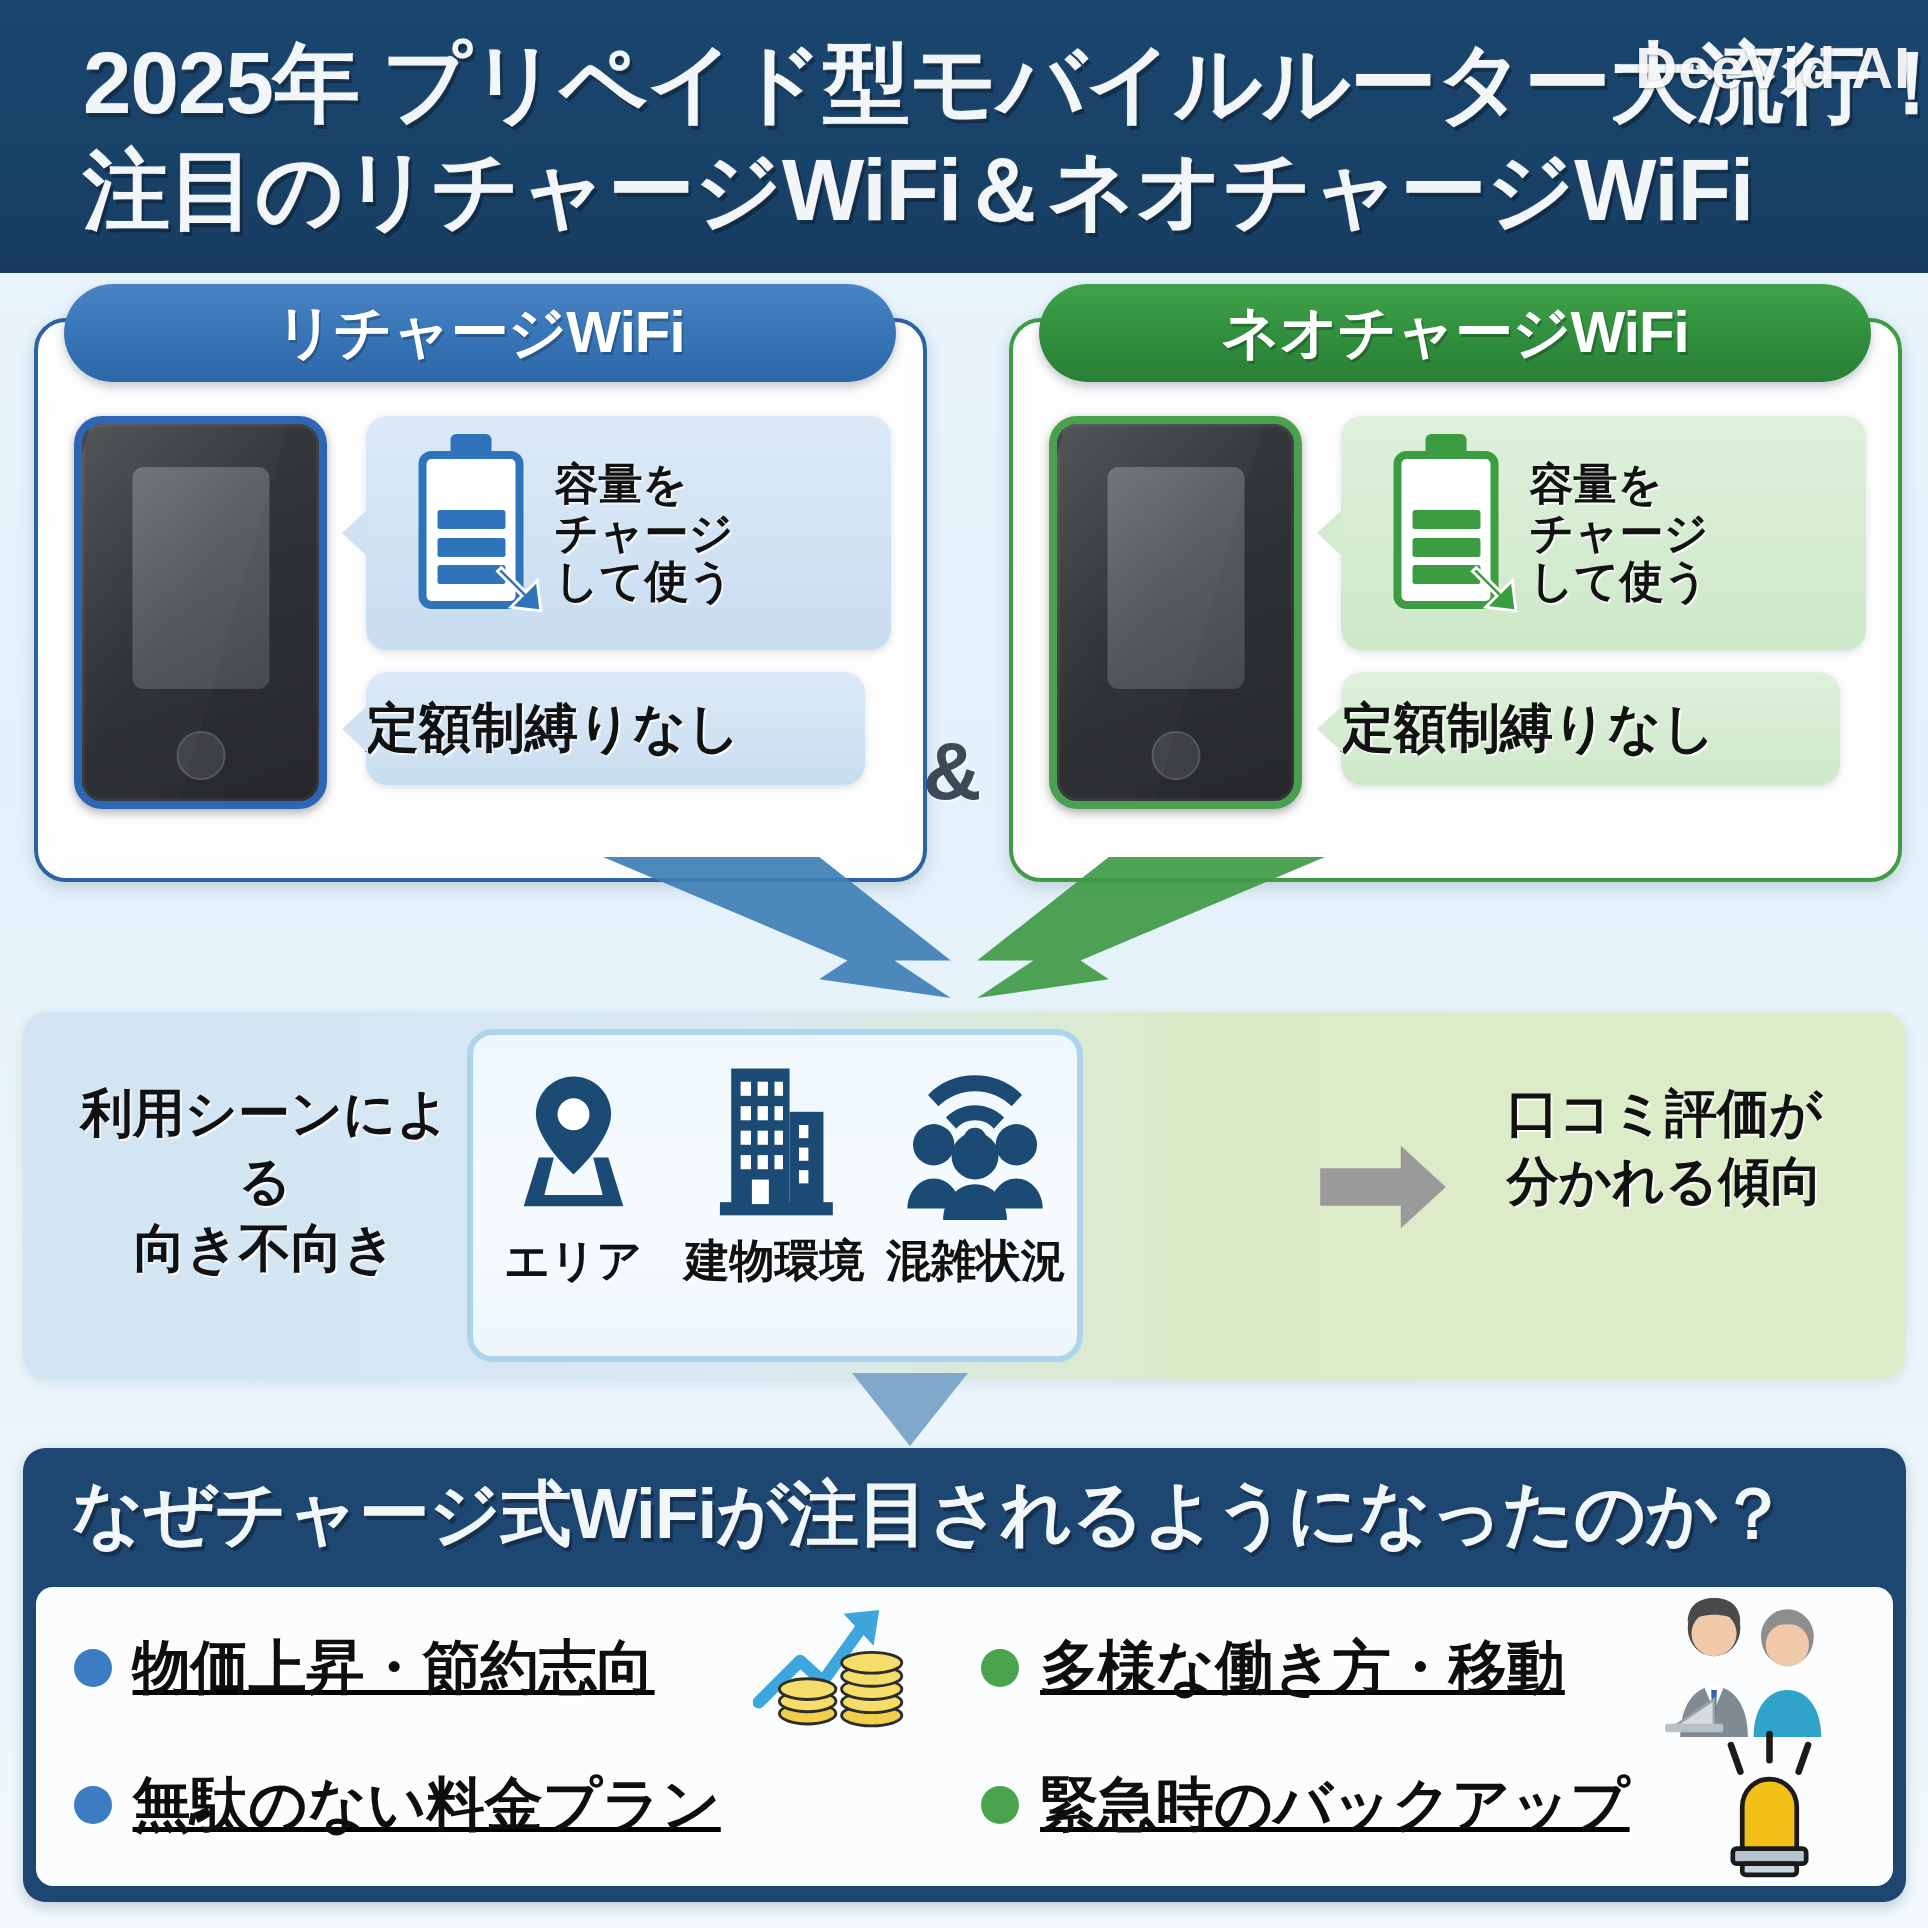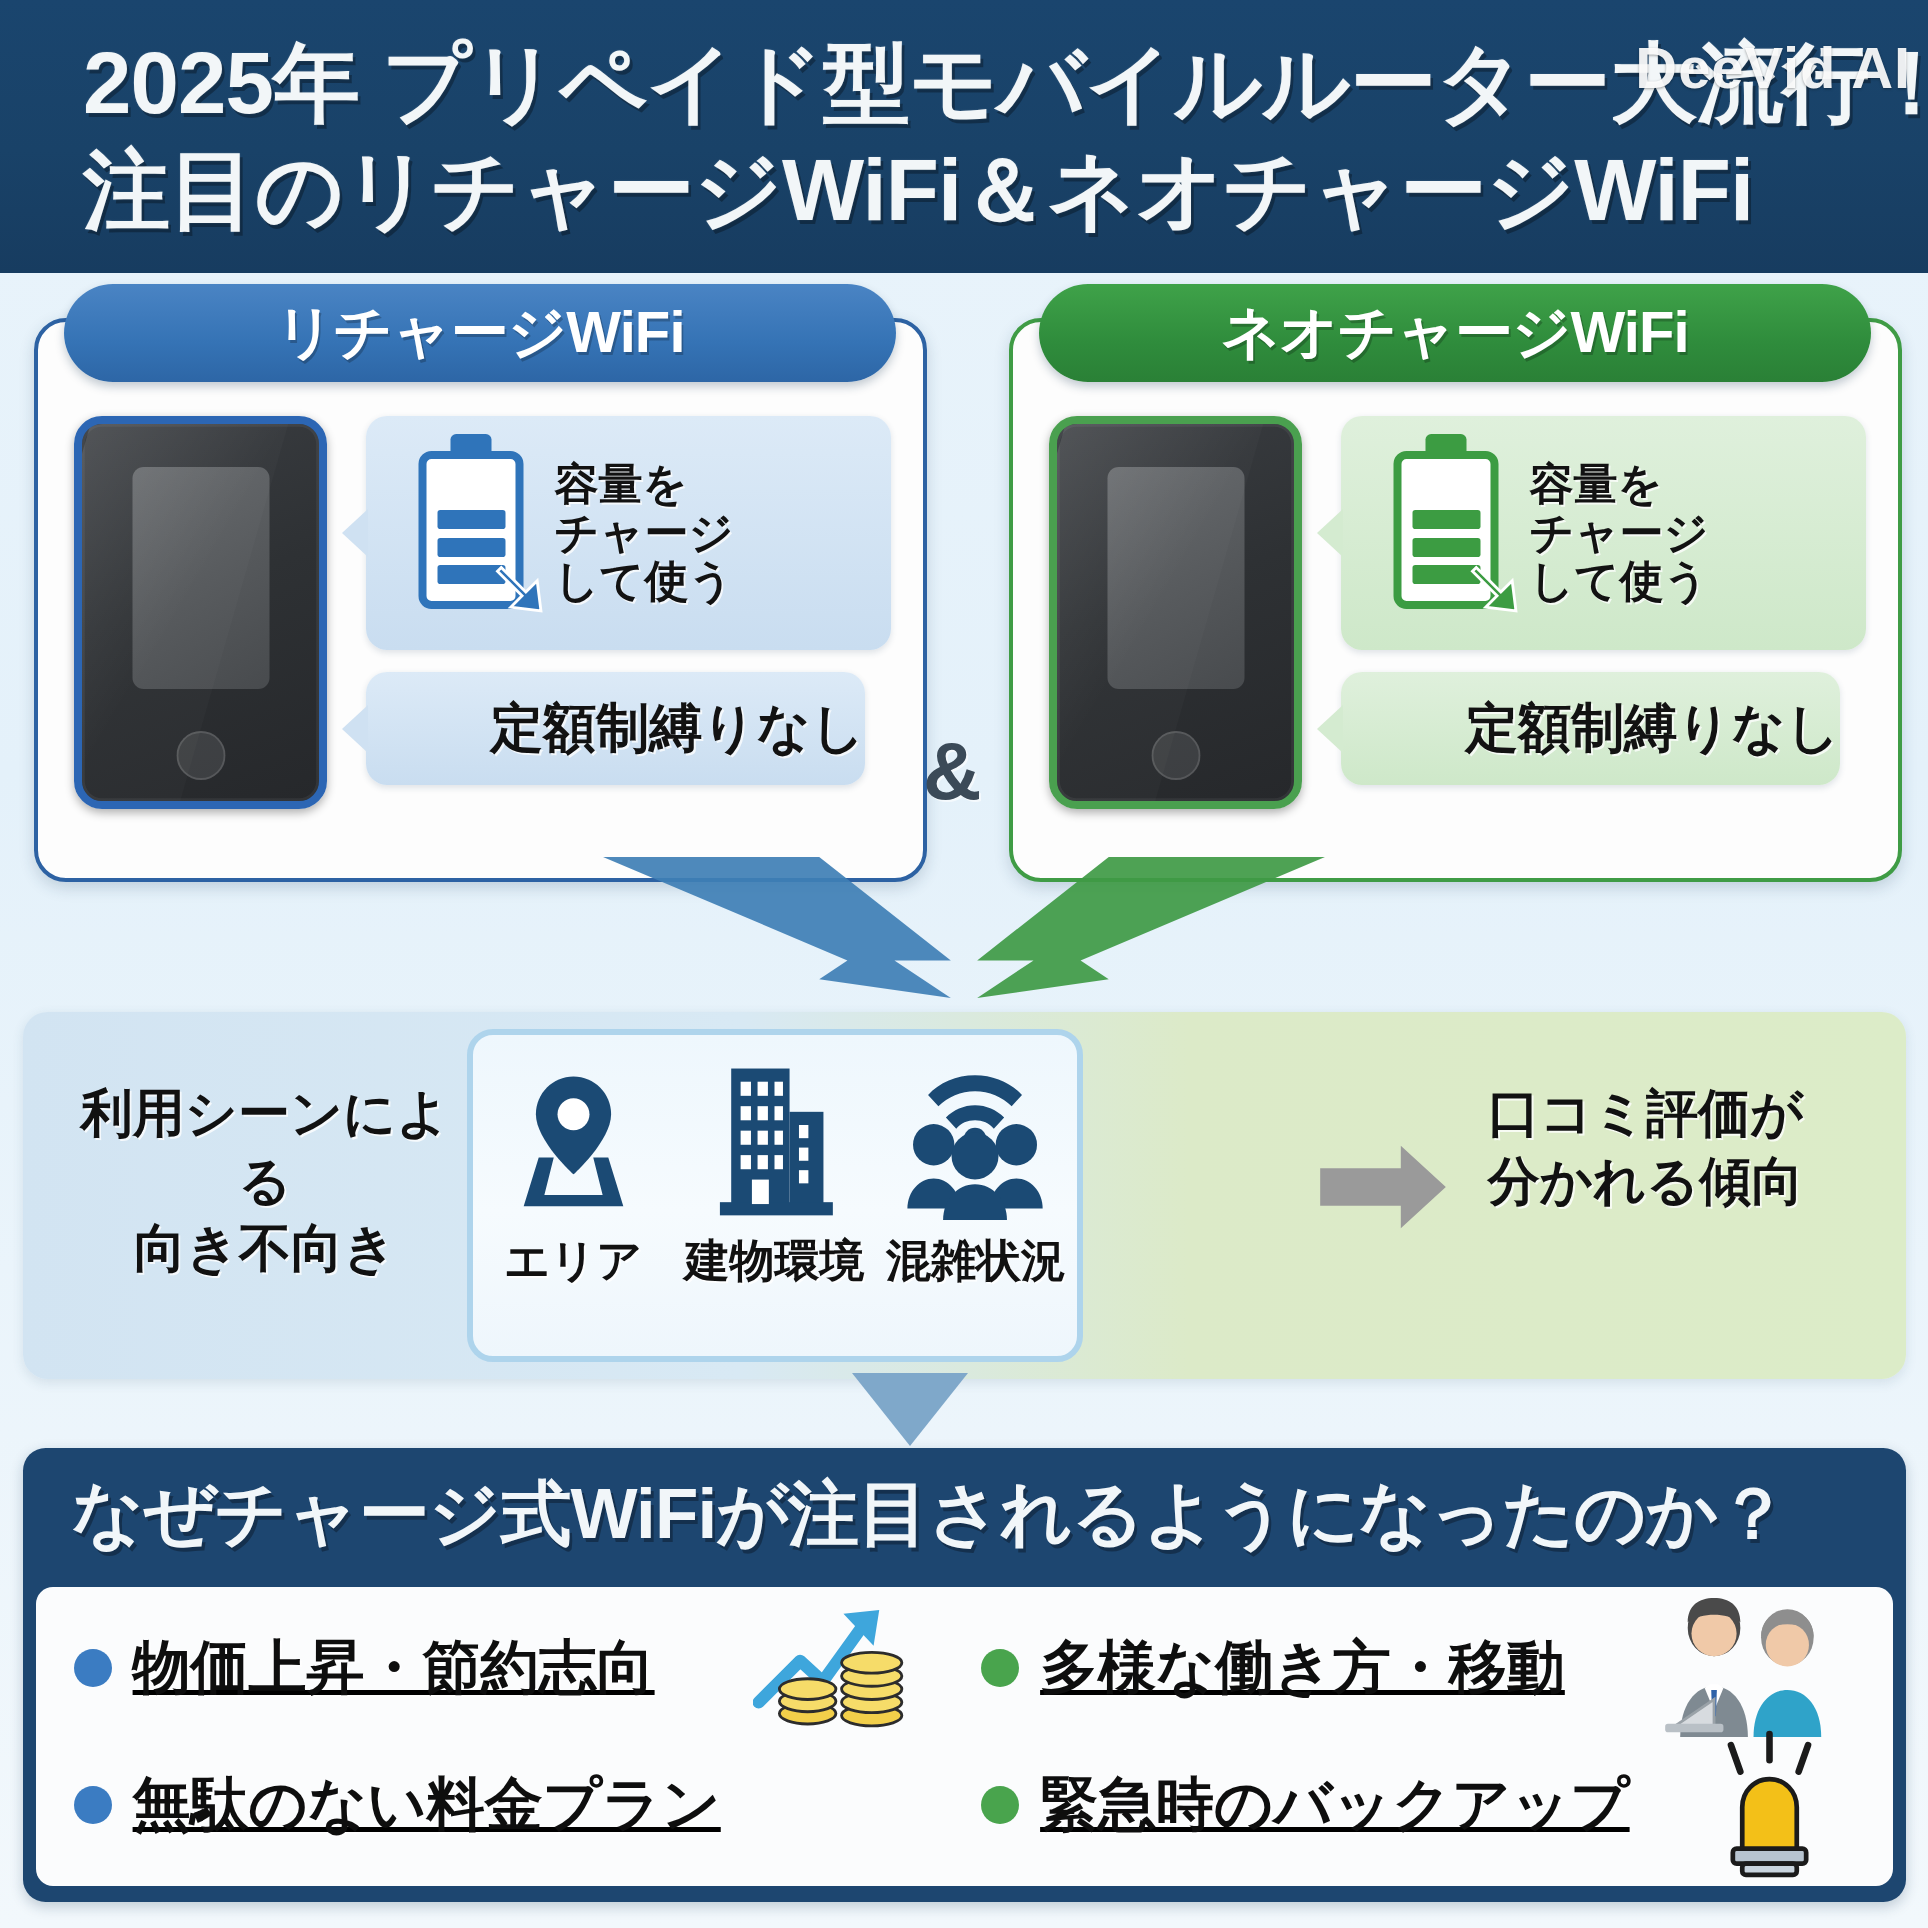--- a/index.html
+++ b/index.html
@@ -91,21 +91,21 @@
     content:"";position:absolute;left:-24.5px;top:50%;transform:translateY(-50%);
     border-top:24.5px solid transparent;border-bottom:24.5px solid transparent;
   }
   .card.blue .bubble{background:linear-gradient(180deg,#dceaf7 0%,#c9ddf0 100%);}
   .card.blue .bubble::before{border-right:26px solid #cfe1f2;}
   .card.green .bubble{background:linear-gradient(180deg,#dff0dc 0%,#cee8c9 100%);}
   .card.green .bubble::before{border-right:26px solid #d4ebd0;}
 
   .bubble-a{left:328px;top:94px;width:499px;height:234px;padding:0 13px;}
   .bubble-b{left:328px;top:350px;width:499px;height:113px;
-    justify-content:flex-end;}
+    justify-content:flex-start;}
   .bub-txt{
     font-size:44px;font-weight:bold;color:#121212;line-height:1.10;
     text-shadow:1.9px 1.9px 0 rgba(255,255,255,.75);
   }
   .bubble-b .bub-txt{font-size:53px;white-space:nowrap;}
 
   
   .batt-wrap{position:relative;width:166px;height:198px;flex:0 0 166px;margin-left:9.4px;}
   .batt-tip{position:absolute;left:50%;top:0;transform:translateX(-50%);
     width:41px;height:19px;border-radius:5.6px 5.6px 0 0;}
@@ -135,21 +135,21 @@
     border-radius:24.5px;overflow:hidden;
     background:linear-gradient(90deg,#d2e4f2 0%,#d8e9f4 38%,#dceac8 62%,#dcecc8 100%);
     box-shadow:0 3.8px 11.3px rgba(40,80,110,.12);
   }
   .band-left{
     position:absolute;left:45px;top:68px;width:395px;
     text-align:center;font-size:52px;font-weight:bold;color:#111;line-height:1.30;
     text-shadow:1.9px 1.9px 0 rgba(255,255,255,.78);
   }
   .band-right{
-    position:absolute;right:48px;top:68px;width:424px;
+    position:absolute;right:29px;top:68px;width:424px;
     text-align:center;font-size:52px;font-weight:bold;color:#111;line-height:1.30;
     text-shadow:1.9px 1.9px 0 rgba(255,255,255,.78);
   }
   .band-arrow-l{position:absolute;left:446px;top:115px;width:0;height:0;
     border-top:58px solid transparent;border-bottom:58px solid transparent;
     border-left:70px solid #5b8fc9;}
   .band-arrow-r{position:absolute;right:460px;top:130px;width:126px;height:90px;}
   .center-card{
     position:absolute;left:444px;top:17px;width:616px;height:333px;
     background:linear-gradient(180deg,#eef7fd 0%,#f6fbfe 55%,#eef6fc 100%);

